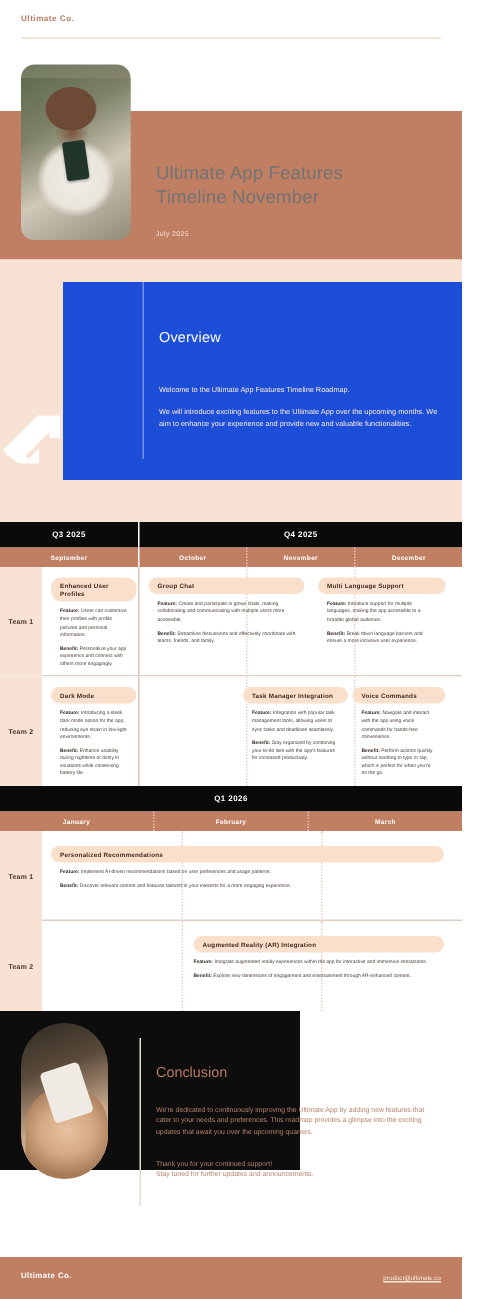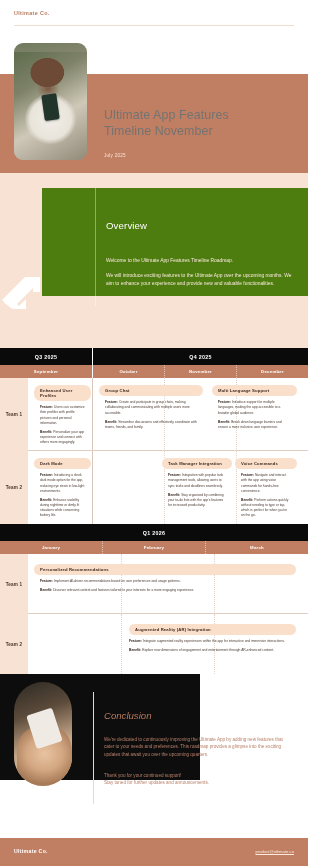--- a/index.html
+++ b/index.html
@@ -58,22 +58,22 @@
   .hero-date {
     position:absolute; left:104px; top:123px;
     color:#f7e4d9; font-size:4.6px; letter-spacing:.25px;
   }
 
   
   .overview-wrap {
     position:relative; height:175px; background:#f8e2d3;
   }
   .overview-card {
-    position:absolute; left:42px; top:15px; right:0; height:108px;
-    background:#4d7c0f;
+    position:absolute; left:42px; top:15px; right:0; height:132px;
+    background:#1d4ed8;
   }
   .ov-divider {
     position:absolute; left:53px; top:0; width:1px; height:118px;
     background:rgba(255,255,255,.38);
   }
   .ov-heading {
     position:absolute; left:64px; top:32px;
     color:#ffffff; font-size:9.6px; font-weight:400; letter-spacing:.15px;
   }
   .ov-p1 {
@@ -144,21 +144,21 @@
   .concl-photo .hand {
     position:absolute; left:5%; top:42%; width:95%; height:60%;
     background:radial-gradient(ellipse 60% 48% at 50% 45%, #e8c3a1 0%, #d3a782 55%, #a87b58 100%);
     border-radius:40% 40% 20% 20%;
   }
   .concl-photo .cphone {
     position:absolute; left:30%; top:28%; width:46%; height:34%;
     background:#efeae3; border-radius:3px; transform:rotate(-18deg);
   }
   .concl-div { position:absolute; left:93px; top:18px; width:1px; height:112px; background:#e9d8cc; }
-  .concl-h { position:absolute; left:104px; top:36px; font-size:9.6px; color:#b87a5e; font-weight:400;font-style:italic; }
+  .concl-h { position:absolute; left:104px; top:36px; font-size:9.6px; color:#b87a5e; font-weight:400; }
   .concl-p { position:absolute; left:104px; top:62px; right:16px; font-size:4.6px; line-height:7.4px; color:#b9816a; }
   .concl-p2 { position:absolute; left:104px; top:98px; right:16px; font-size:4.6px; line-height:7.4px; color:#b9816a; }
 
   
   .footer {
     position:absolute; left:0; bottom:0; width:308px; height:28px;
     background:#c07f62;
   }
   .footer-brand {
     position:absolute; left:14px; top:10px;

